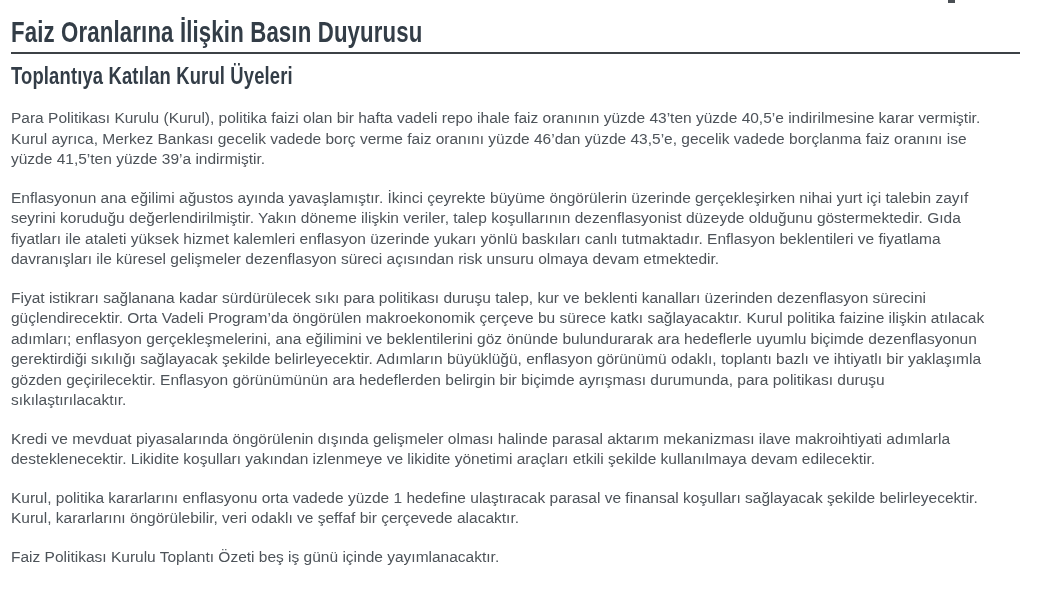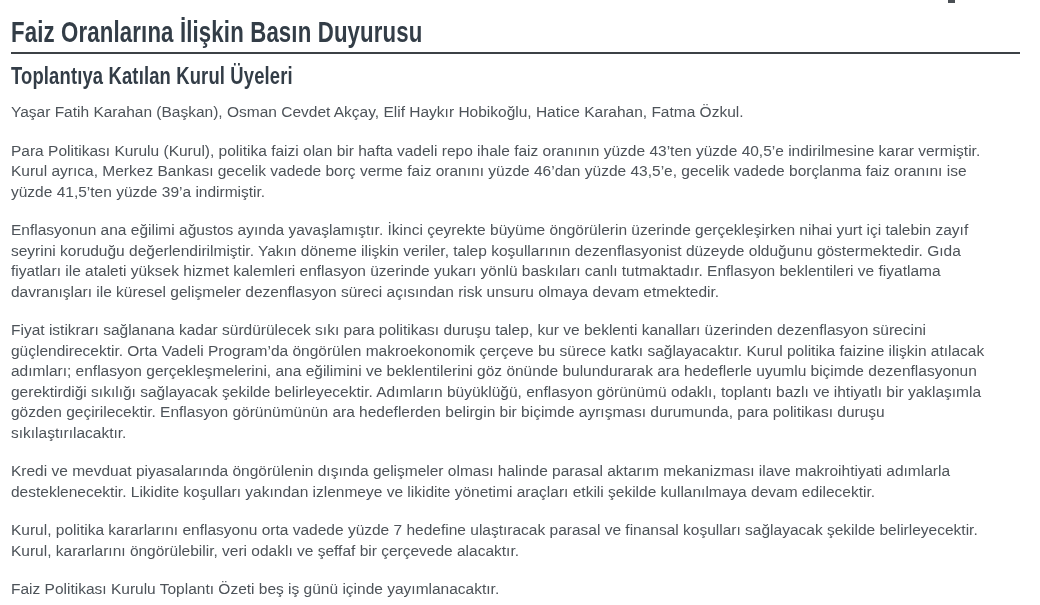--- a/index.html
+++ b/index.html
@@ -75,28 +75,27 @@
 <div class="page">
   <div class="edge-artifact"></div>
   <div class="content">
 
     <h1 class="doc-title">Faiz Oranlarına İlişkin Basın Duyurusu</h1>
 
     <hr class="title-rule">
 
     <h2 class="section-title">Toplantıya Katılan Kurul Üyeleri</h2>
 
-    <p class="body-text members">Yaşar Fatih Karahan (Başkan), Osman Cevdet Akçay, Elif Haykır Hobikoğlu, Hatice Karahan, Fatma Özkul.</p>
 
     <p class="body-text para">Para Politikası Kurulu (Kurul), politika faizi olan bir hafta vadeli repo ihale faiz oranının yüzde 43’ten yüzde 40,5’e indirilmesine karar vermiştir. Kurul ayrıca, Merkez Bankası gecelik vadede borç verme faiz oranını yüzde 46’dan yüzde 43,5’e, gecelik vadede borçlanma faiz oranını ise yüzde 41,5’ten yüzde 39’a indirmiştir.</p>
 
     <p class="body-text para">Enflasyonun ana eğilimi ağustos ayında yavaşlamıştır. İkinci çeyrekte büyüme öngörülerin üzerinde gerçekleşirken nihai yurt içi talebin zayıf seyrini koruduğu değerlendirilmiştir. Yakın döneme ilişkin veriler, talep koşullarının dezenflasyonist düzeyde olduğunu göstermektedir. Gıda fiyatları ile ataleti yüksek hizmet kalemleri enflasyon üzerinde yukarı yönlü baskıları canlı tutmaktadır. Enflasyon beklentileri ve fiyatlama davranışları ile küresel gelişmeler dezenflasyon süreci açısından risk unsuru olmaya devam etmektedir.</p>
 
     <p class="body-text para">Fiyat istikrarı sağlanana kadar sürdürülecek sıkı para politikası duruşu talep, kur ve beklenti kanalları üzerinden dezenflasyon sürecini güçlendirecektir. Orta Vadeli Program’da öngörülen makroekonomik çerçeve bu sürece katkı sağlayacaktır. Kurul politika faizine ilişkin atılacak adımları; enflasyon gerçekleşmelerini, ana eğilimini ve beklentilerini göz önünde bulundurarak ara hedeflerle uyumlu biçimde dezenflasyonun gerektirdiği sıkılığı sağlayacak şekilde belirleyecektir. Adımların büyüklüğü, enflasyon görünümü odaklı, toplantı bazlı ve ihtiyatlı bir yaklaşımla gözden geçirilecektir. Enflasyon görünümünün ara hedeflerden belirgin bir biçimde ayrışması durumunda, para politikası duruşu sıkılaştırılacaktır.</p>
 
     <p class="body-text para">Kredi ve mevduat piyasalarında öngörülenin dışında gelişmeler olması halinde parasal aktarım mekanizması ilave makroihtiyati adımlarla desteklenecektir. Likidite koşulları yakından izlenmeye ve likidite yönetimi araçları etkili şekilde kullanılmaya devam edilecektir.</p>
 
-    <p class="body-text para">Kurul, politika kararlarını enflasyonu orta vadede yüzde 7 hedefine ulaştıracak parasal ve finansal koşulları sağlayacak şekilde belirleyecektir. Kurul, kararlarını öngörülebilir, veri odaklı ve şeffaf bir çerçevede alacaktır.</p>
+    <p class="body-text para">Kurul, politika kararlarını enflasyonu orta vadede yüzde 1 hedefine ulaştıracak parasal ve finansal koşulları sağlayacak şekilde belirleyecektir. Kurul, kararlarını öngörülebilir, veri odaklı ve şeffaf bir çerçevede alacaktır.</p>
 
     <p class="body-text para">Faiz Politikası Kurulu Toplantı Özeti beş iş günü içinde yayımlanacaktır.</p>
 
   </div>
 </div>
 
 </body></html>

